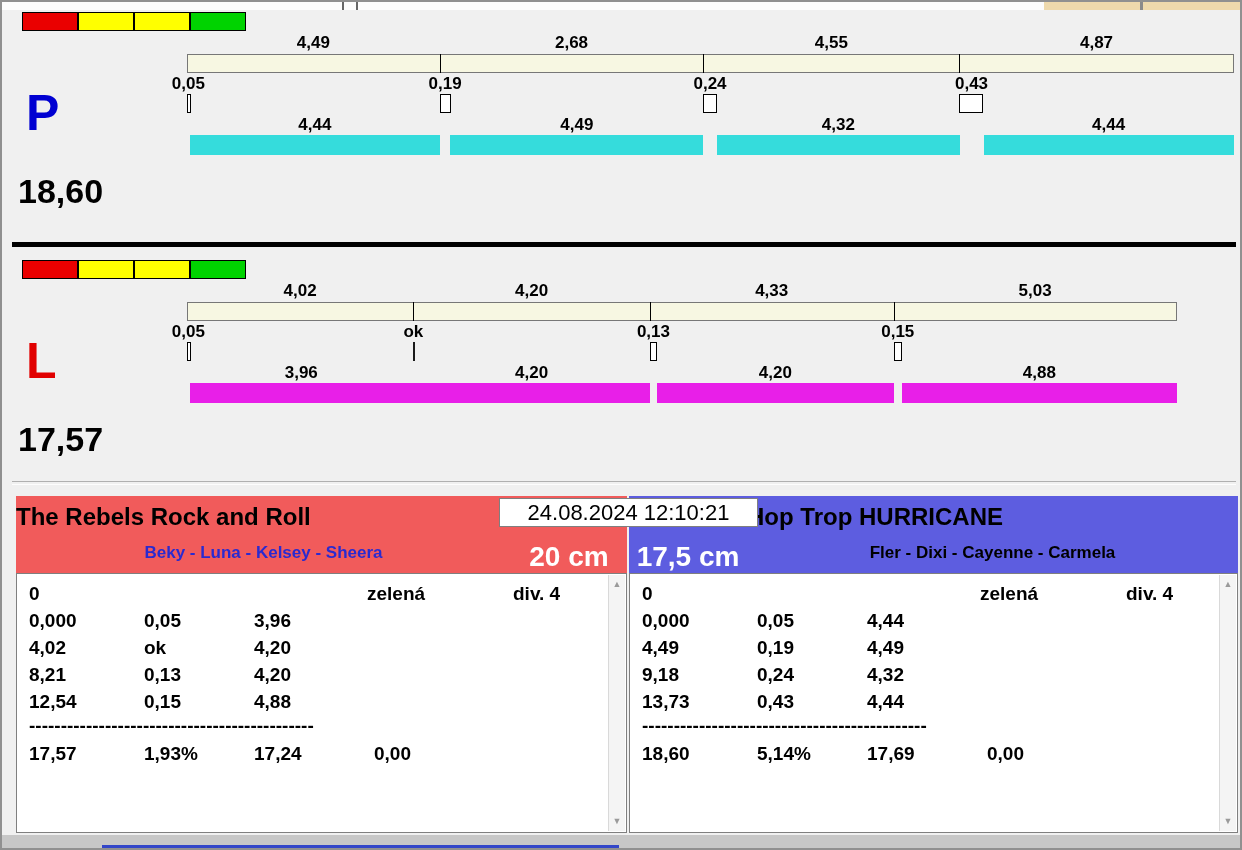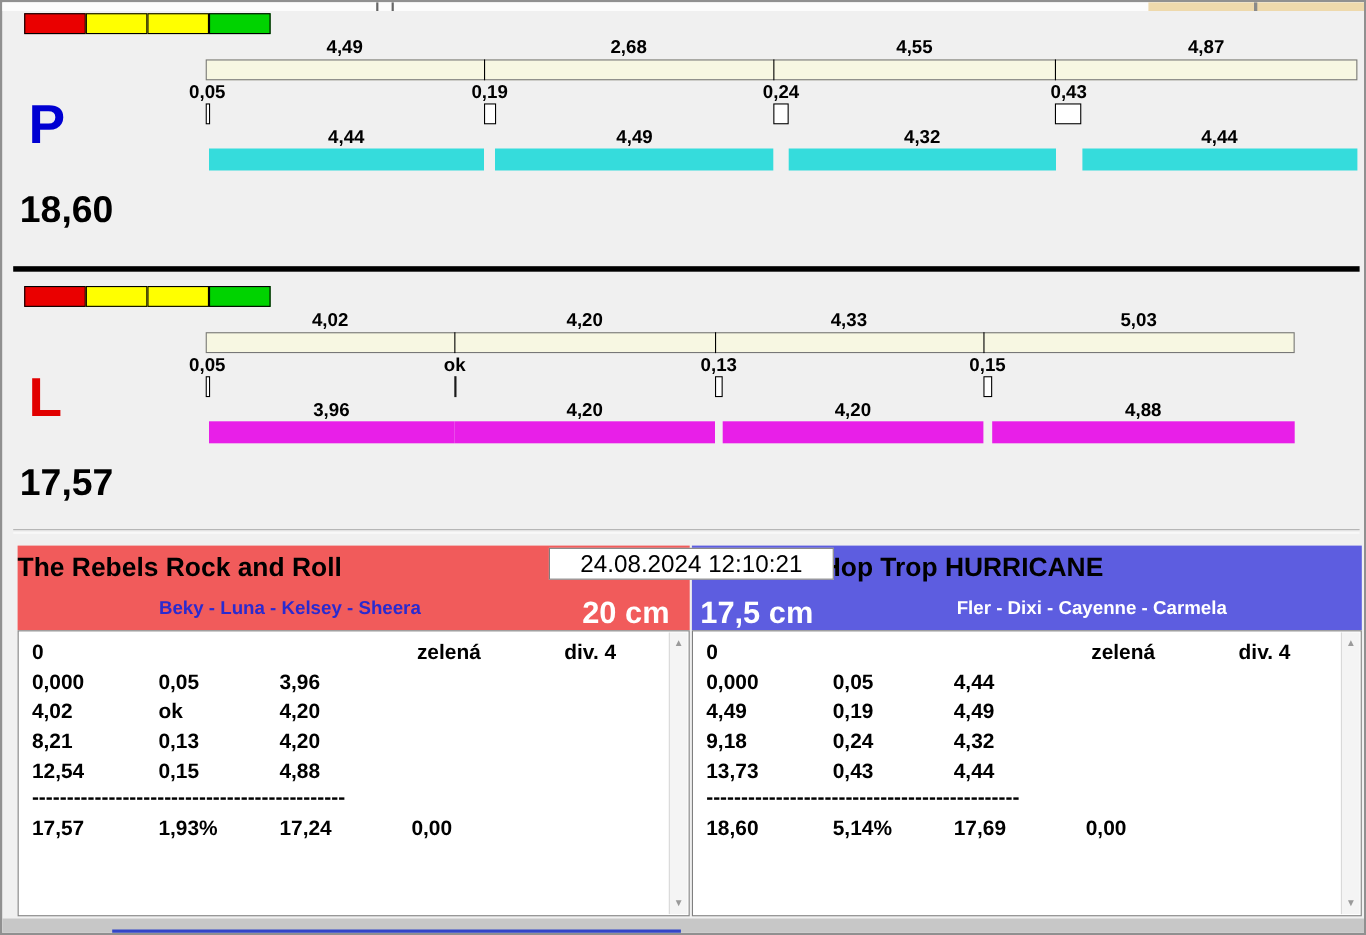--- a/index.html
+++ b/index.html
@@ -52,21 +52,21 @@
 
   
   .tableblock{position:absolute;top:571px;height:260px;background:#fff;border:1px solid #7f7f7f;
               box-sizing:border-box;overflow:hidden;}
   .tb-left{left:14px;width:611px;}
   .tb-right{left:627px;width:609px;}
   .tbody{position:absolute;left:0;top:6px;width:100%;}
   .trow{position:relative;height:27px;line-height:27px;font-size:19px;font-weight:bold;color:#000;}
   .trow .c{position:absolute;top:0;white-space:nowrap;}
   .c1{left:12px;} .c2{left:127px;} .c3{left:237px;} .c4{left:357px;}
-  .cz{left:362px;} .cd{left:457px;margin-left:39px;}
+  .cz{left:350px;} .cd{left:457px;margin-left:39px;}
   .tsep{height:25px;line-height:22px;}
   .scrollbar{position:absolute;right:1px;top:1px;bottom:1px;width:16px;background:#f4f4f4;border-left:1px solid #d9d9d9;}
   .sb-btn{position:absolute;left:0;width:100%;height:15px;color:#9a9a9a;font-size:9px;text-align:center;line-height:15px;cursor:default;}
   .sb-up{top:2px;} .sb-down{bottom:2px;}
 
   
   .bottom-strip{position:absolute;left:0;top:833px;width:100%;height:15px;background:#c7c7c7;}
   .blue-line{position:absolute;left:100px;top:10px;width:517px;height:5px;background:#3346c8;}
 </style>
 </head>
@@ -160,21 +160,21 @@
 
   <div class="gapline"></div>
 
   <div class="hdr hdr-left" style="background: rgb(241, 91, 91);">
     <div class="team-title">The Rebels Rock and Roll</div>
     <div class="team-dogs" style="color: rgb(42, 42, 208);">Beky - Luna - Kelsey - Sheera</div>
     <div class="team-height">20 cm</div>
   </div>
   <div class="hdr hdr-right" style="background: rgb(93, 93, 224);">
     <div class="team-title">Hop Trop HURRICANE</div>
-    <div class="team-dogs" style="color: #ffffff;">Fler - Dixi - Cayenne - Carmela</div>
+    <div class="team-dogs" style="color: #000000;">Fler - Dixi - Cayenne - Carmela</div>
     <div class="team-height">17,5 cm</div>
   </div>
 
   <div class="timestamp">24.08.2024 12:10:21</div>
 
   <div class="tableblock tb-left">
     <div class="tbody">
       <div class="trow">
         <span class="c c1">0</span>
         <span class="c cz">zelená</span>

